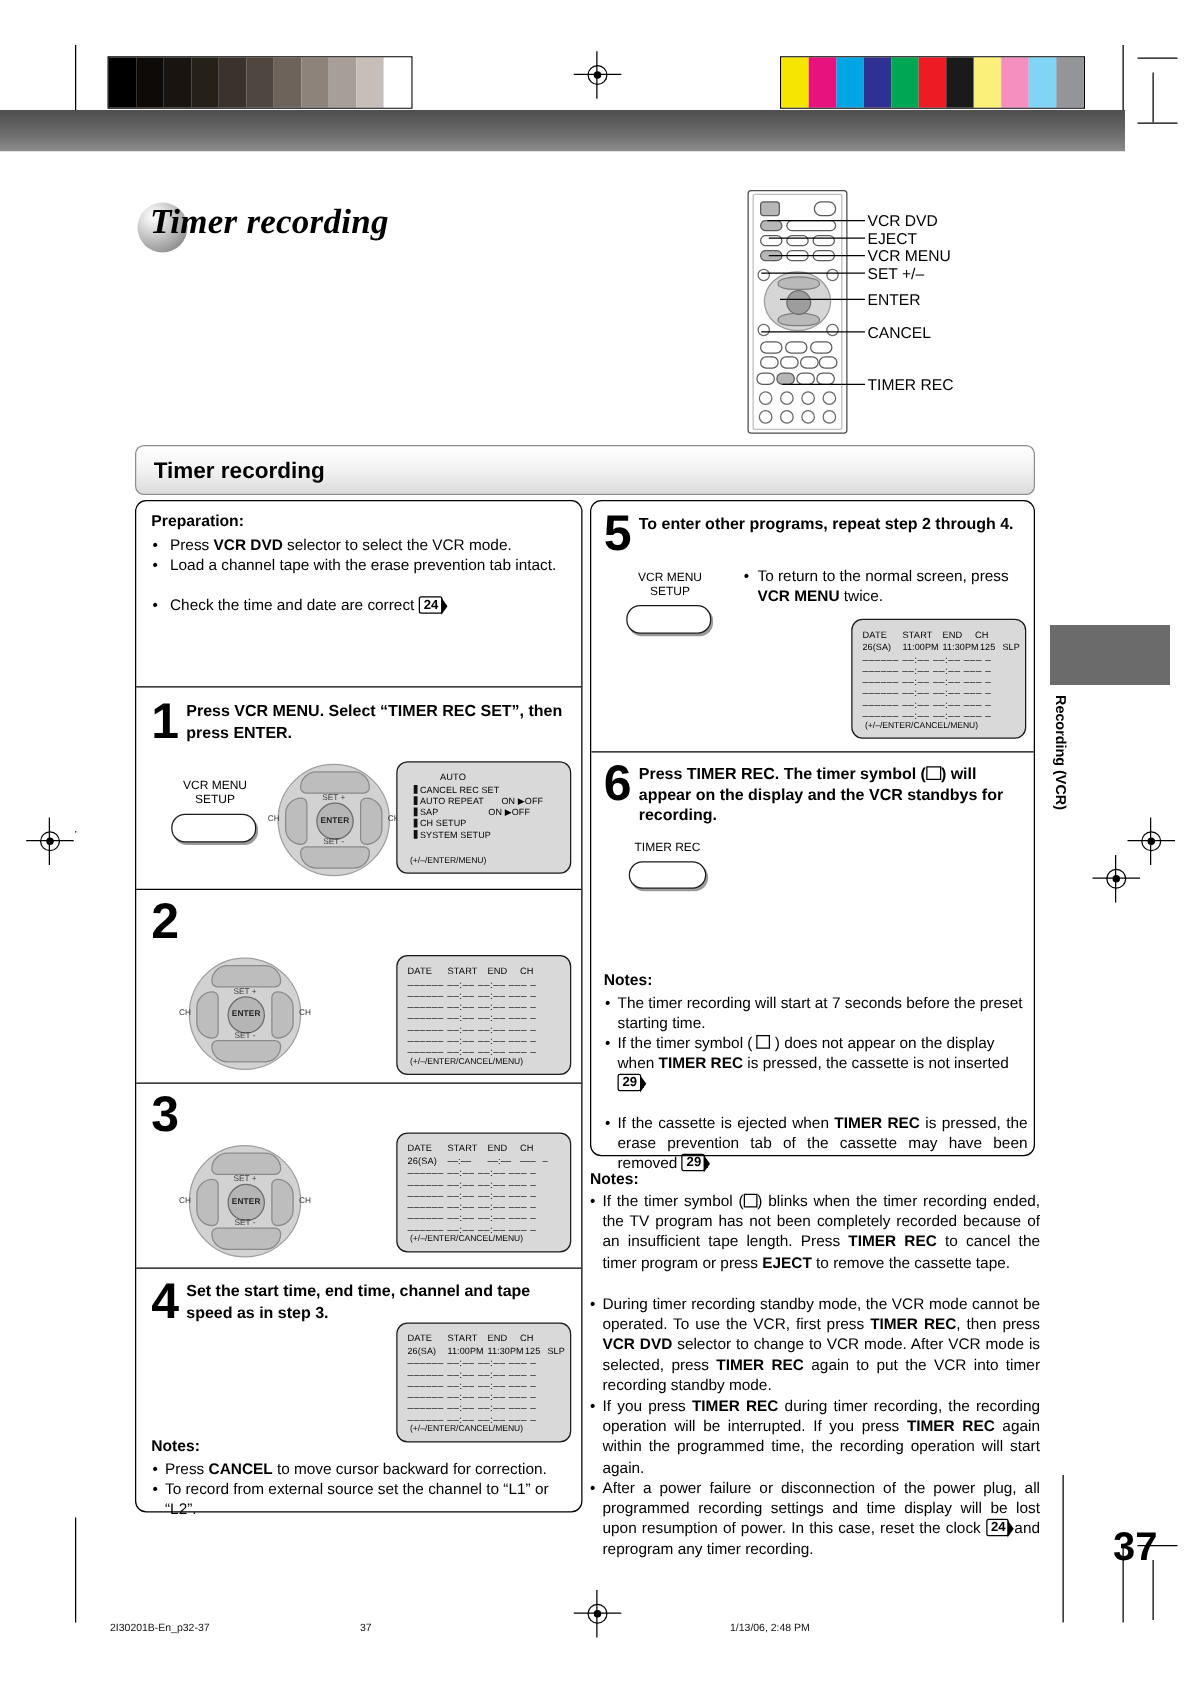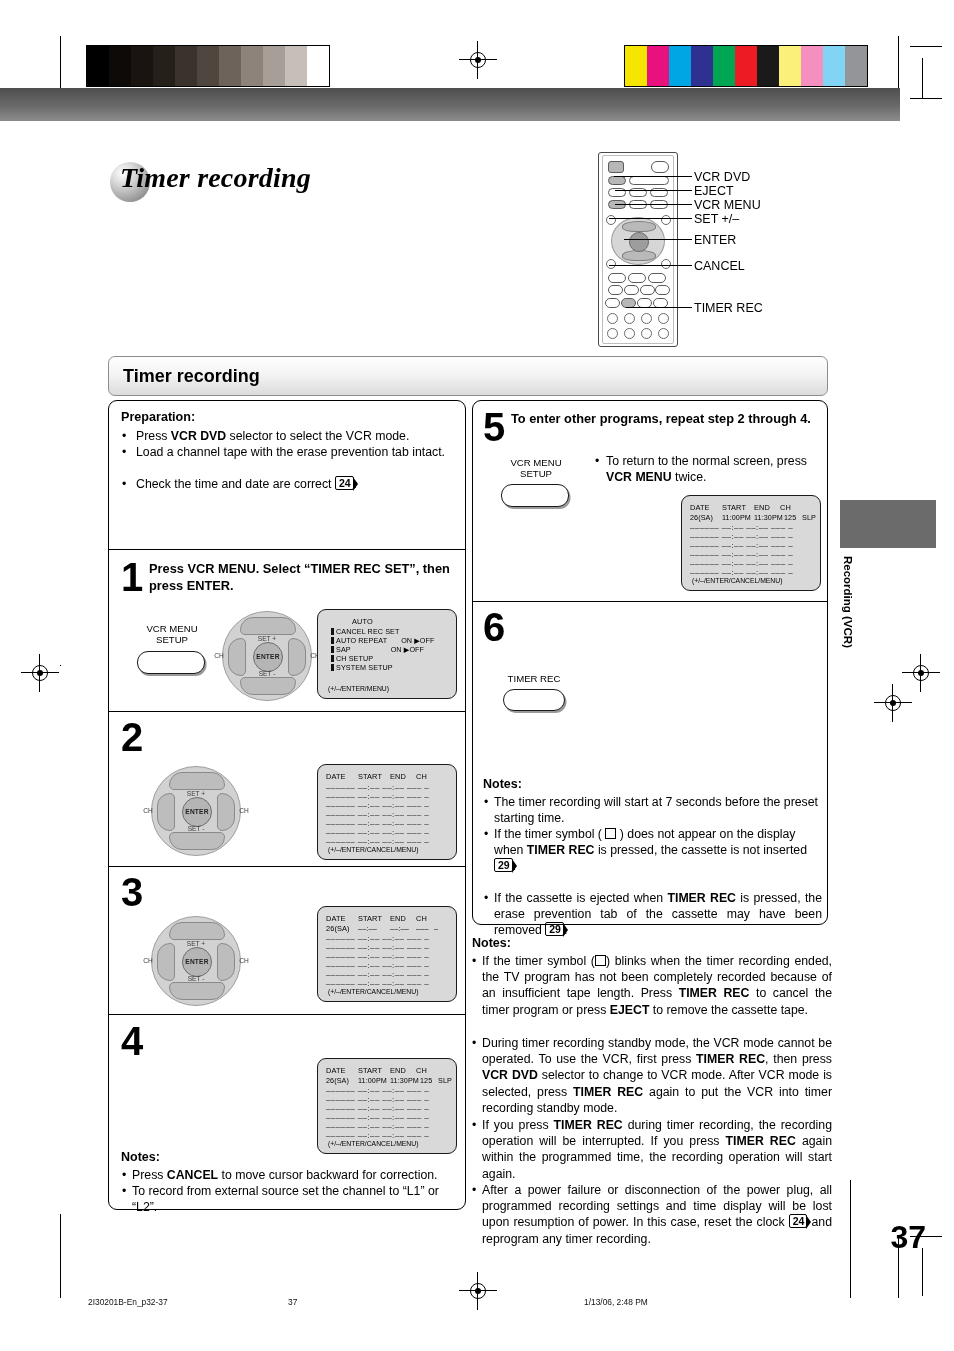--- a/index.html
+++ b/index.html
@@ -351,20 +351,21 @@
     <div class="row dash" style="top:36px;">––––––  ––:––   ––:––  –––  –</div>
     <div class="row dash" style="top:45px;">––––––  ––:––   ––:––  –––  –</div>
     <div class="row dash" style="top:54px;">––––––  ––:––   ––:––  –––  –</div>
     <div class="row dash" style="top:63px;">––––––  ––:––   ––:––  –––  –</div>
     <div class="row dash" style="top:72px;">––––––  ––:––   ––:––  –––  –</div>
     <div class="foot">(+/–/ENTER/CANCEL/MENU)</div>
   </div>
   <div class="hr" style="top:613px;"></div>
 
   <div class="stepnum" style="left:12px;top:622px;">4</div>
+  <div class="steptxt" style="left:40px;top:624px;width:306px;">Set the start time, end time, channel and tape speed as in step 3.</div>
 
   <div class="osd" id="osd-step4" style="left:208px;top:657px;width:138px;height:94px;">
     <div class="row hdr" style="top:7px;">
       <span style="display:inline-block;width:32px;">DATE</span><span style="display:inline-block;width:32px;">START</span><span style="display:inline-block;width:26px;">END</span><span>CH</span>
     </div>
     <div class="row" style="top:17px;font-size:7.2px;">
       <span style="display:inline-block;width:32px;">26(SA)</span><span style="display:inline-block;width:32px;">11:00PM</span><span style="display:inline-block;width:30px;">11:30PM</span><span style="display:inline-block;width:18px;">125</span><span>SLP</span>
     </div>
     <div class="row dash" style="top:27px;">––––––  ––:––   ––:––  –––  –</div>
     <div class="row dash" style="top:36px;">––––––  ––:––   ––:––  –––  –</div>
@@ -410,20 +411,23 @@
     <div class="row dash" style="top:36px;">––––––  ––:––   ––:––  –––  –</div>
     <div class="row dash" style="top:45px;">––––––  ––:––   ––:––  –––  –</div>
     <div class="row dash" style="top:54px;">––––––  ––:––   ––:––  –––  –</div>
     <div class="row dash" style="top:63px;">––––––  ––:––   ––:––  –––  –</div>
     <div class="row dash" style="top:72px;">––––––  ––:––   ––:––  –––  –</div>
     <div class="foot">(+/–/ENTER/CANCEL/MENU)</div>
   </div>
   <div class="hr" style="top:200px;"></div>
 
   <div class="stepnum" style="left:10px;top:208px;">6</div>
+  <div class="steptxt" style="left:38px;top:210px;width:300px;">
+    Press <b>TIMER REC</b>. The timer symbol (<span style="display:inline-block;width:10px;height:9px;border:1.3px solid #000;position:relative;top:1px;"></span>) will appear on the display and the VCR standbys for recording.
+  </div>
   <div class="pilllbl" style="left:24px;top:272px;width:74px;">TIMER REC</div>
   <div class="pill" style="left:30px;top:288px;width:60px;height:20px;"></div>
 
   <div class="bodytxt" style="left:10px;top:375px;font-weight:bold;font-size:12.5px;">Notes:</div>
   <div class="bodytxt" style="left:11px;top:393px;width:338px;">
     <span style="position:absolute;left:0;">•</span>
       <span style="display:block;margin-left:10px;">The timer recording will start at 7 seconds before the preset starting time.</span>
   </div>
   <div class="bodytxt" style="left:11px;top:425px;width:338px;">
     <span style="position:absolute;left:0;">•</span>

